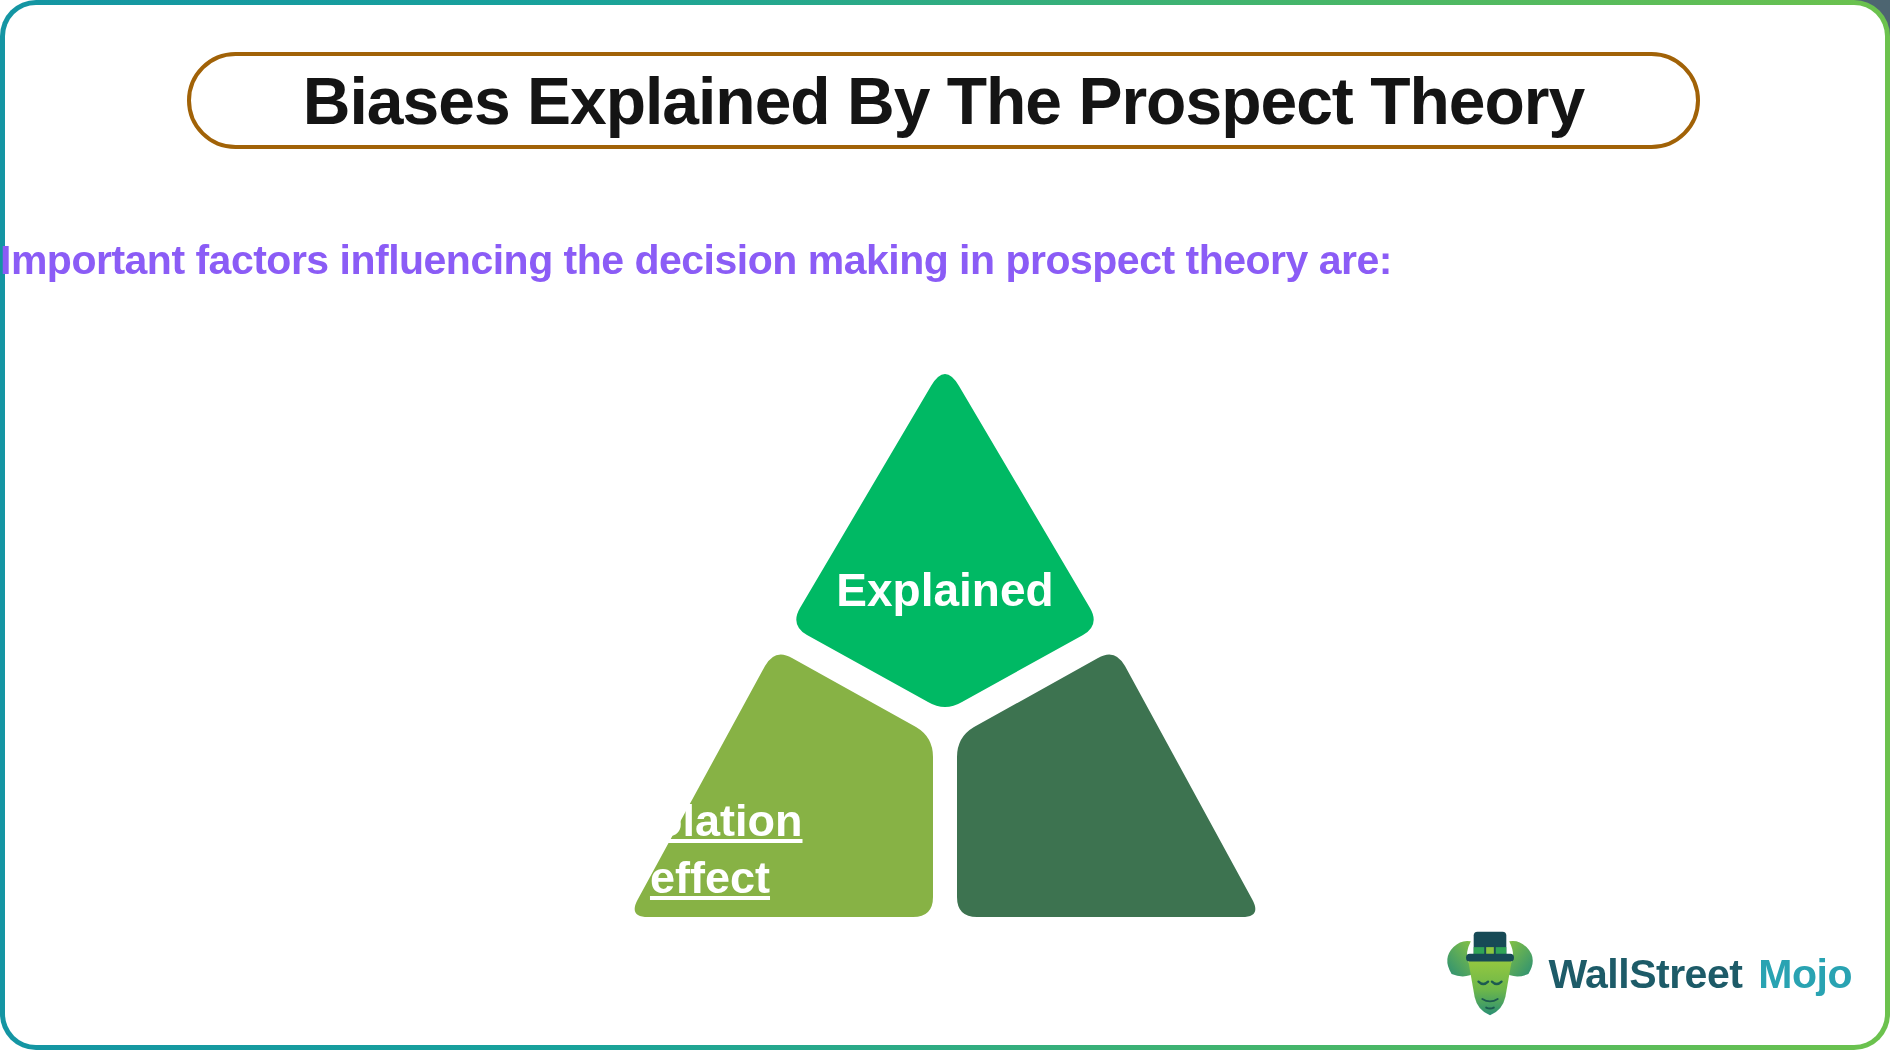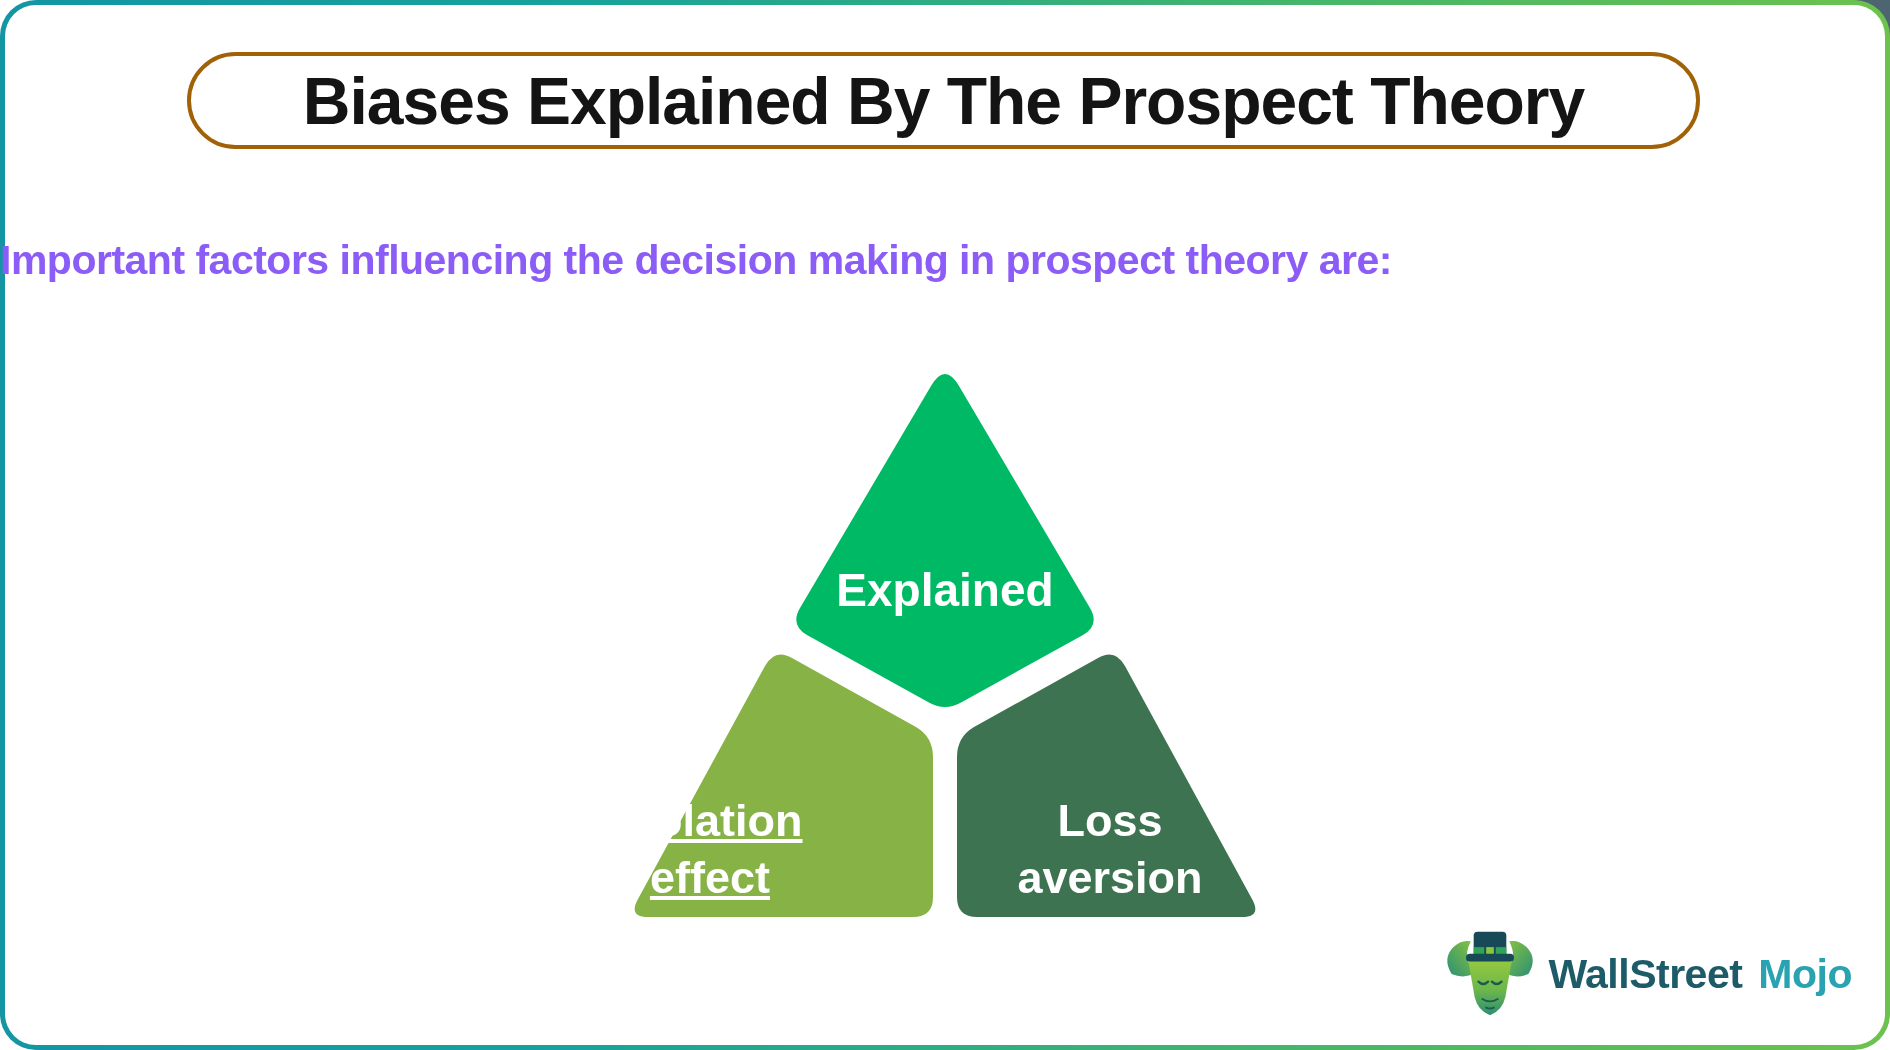--- a/index.html
+++ b/index.html
@@ -143,24 +143,20 @@
 
     <div class="tri-label label-top">
       <span class="ln">Explained</span>
     </div>
 
     <div class="tri-label label-left">
       <span class="ln">Isolation</span>
       <span class="ln">effect</span>
     </div>
 
-    <div class="tri-label label-right">
-      <span class="ln">Loss</span>
-      <span class="ln">aversion</span>
-    </div>
 
     <div class="brand">
       <svg class="brand-icon" viewBox="0 0 100 100" aria-hidden="true">
         <defs>
           <linearGradient id="faceGrad" x1="0" y1="0" x2="0" y2="1">
             <stop offset="0" stop-color="#97c93f"></stop>
             <stop offset="0.55" stop-color="#6db74a"></stop>
             <stop offset="1" stop-color="#2b8f74"></stop>
           </linearGradient>
           <linearGradient id="hornGradL" x1="0" y1="1" x2="1" y2="0">

